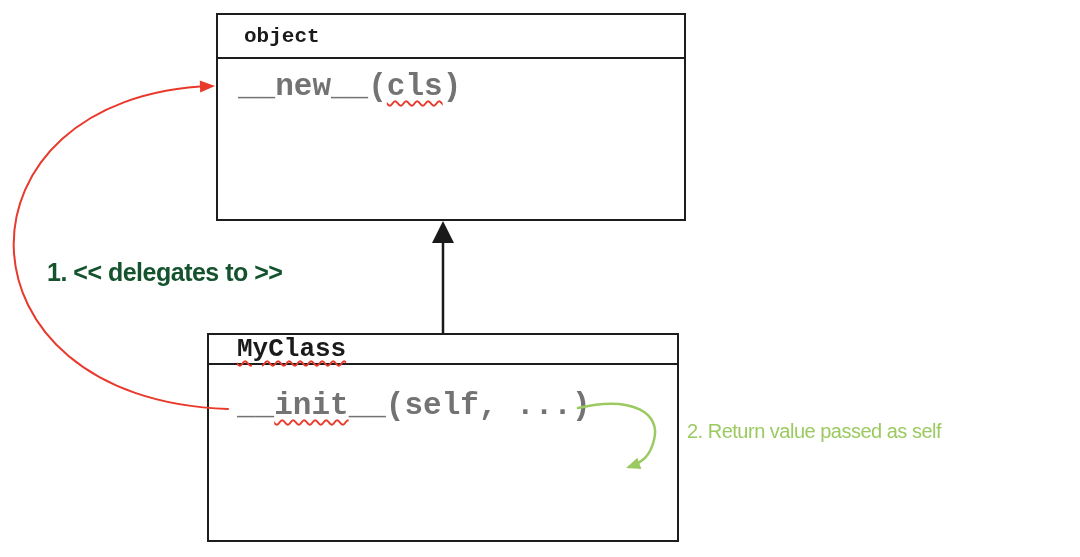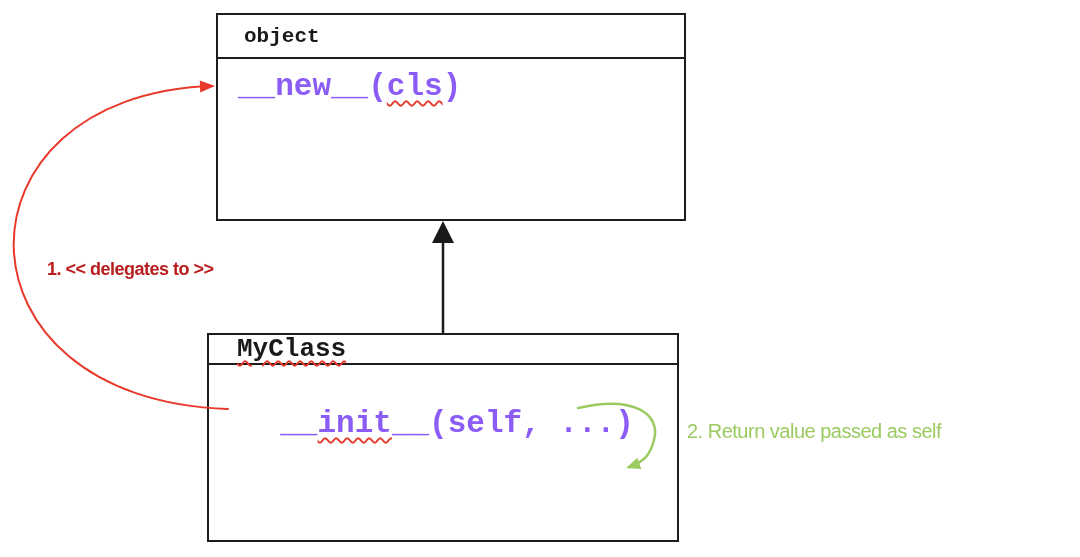--- a/index.html
+++ b/index.html
@@ -28,42 +28,42 @@
     font-family:"Liberation Mono", monospace;
     font-weight:700;color:#1a1a1a;
     white-space:pre;
   }
   .object-box .uml-header{height:44px;padding-left:26px;font-size:21px;}
   .myclass-box .uml-header{height:30px;padding-left:28px;font-size:26px;}
   .member{
     font-family:"Liberation Mono", monospace;
     font-weight:700;
     font-size:31px;line-height:1;
-    color:#8b5cf6;
+    color:#737373;
     white-space:pre;
   }
   .object-box .member{margin:12px 0 0 20px;}
   .myclass-box .member-new{margin:16px 0 0 28px;}
-  .myclass-box .member-init{margin:43px 0 0 28px;text-align:center;}
+  .myclass-box .member-init{margin:25px 0 0 28px;}
   
   .squiggle{
     text-decoration-line:underline;
     text-decoration-style:wavy;
     text-decoration-color:#e8392b;
     text-decoration-thickness:1.5px;
     text-underline-offset:5px;
   }
   .uml-header .squiggle{text-underline-offset:4px;}
   
   .label{position:absolute;line-height:1;white-space:nowrap;z-index:2;}
   .label-red{
     left:47px;top:260px;
-    font-size:18px;font-weight:700;
+    font-size:25px;font-weight:700;
     letter-spacing:-0.5px;
-    color:#b91c1c;
+    color:#14532d;
   }
   .label-green{
     left:687px;top:421px;
     font-size:20px;font-weight:400;
     letter-spacing:-0.5px;
     color:#9bca60;
   }
   
   .overlay{
     position:absolute;left:0;top:0;width:1080px;height:557px;

